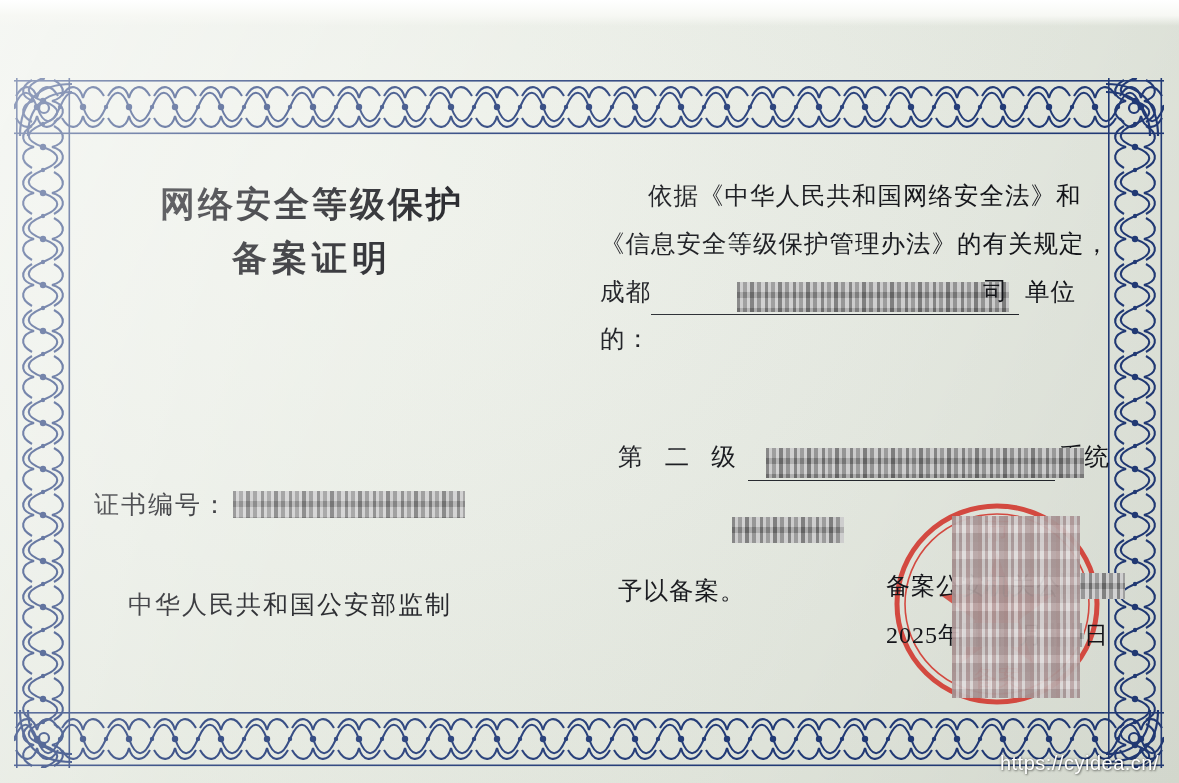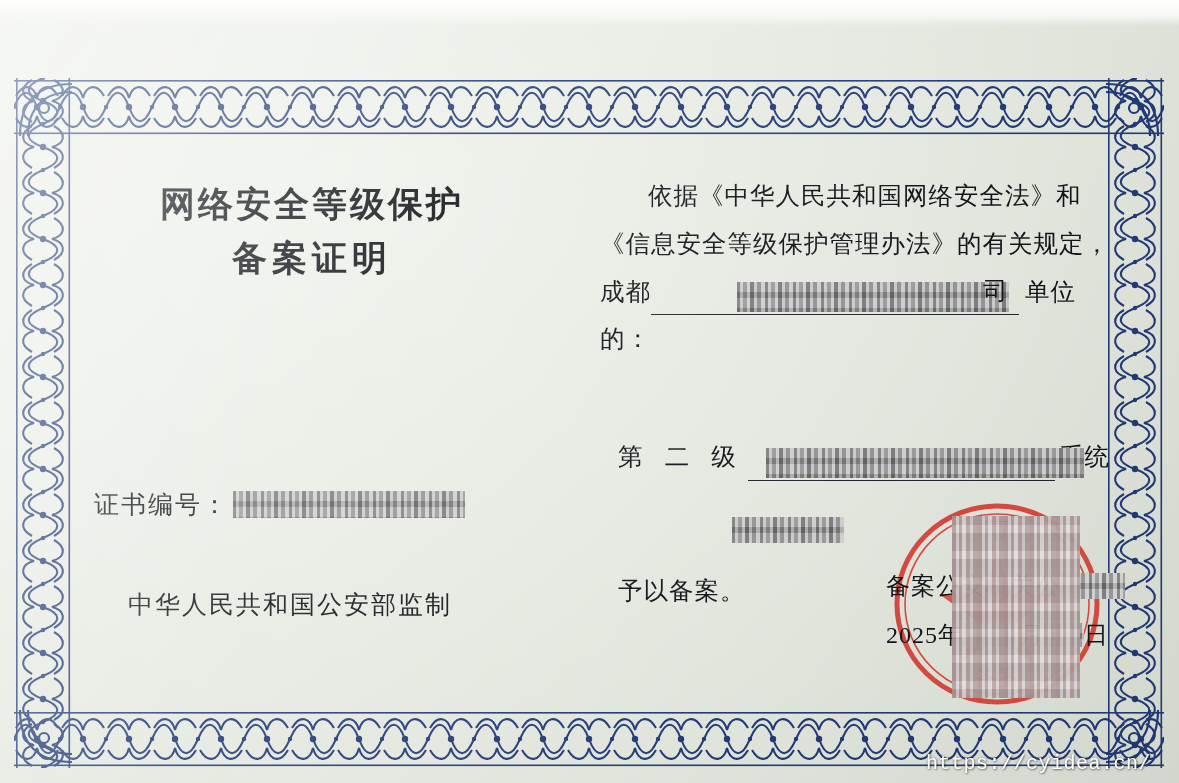--- a/index.html
+++ b/index.html
@@ -238,23 +238,23 @@
         rgba(120,70,70,0.22) 27% 40%, rgba(255,255,255,0.40) 40% 55%,
         rgba(150,95,95,0.30) 55% 68%, rgba(255,255,255,0.25) 68% 82%,
         rgba(130,80,80,0.26) 82% 100%),
       linear-gradient(0deg, rgba(0,0,0,0.10) 0 33%, rgba(255,255,255,0.16) 33% 66%, rgba(0,0,0,0.08) 66% 100%);
     background-size: 26px 100%, 100% 26px;
   }
 
   
   .watermark {
     position: absolute;
-    right: 28px;
+    right: 20px;
     bottom: 8px;
-    font-family: Liberation Mono, monospace;
+    font-family: Liberation Sans, sans-serif;
     font-size: 20px;
     color: #ffffff;
     text-shadow: 0 0 3px rgba(0,0,0,0.45), 1px 1px 2px rgba(0,0,0,0.35);
     letter-spacing: 0.5px;
     z-index: 9;
   }
 </style>
 </head>
 <body>
 

